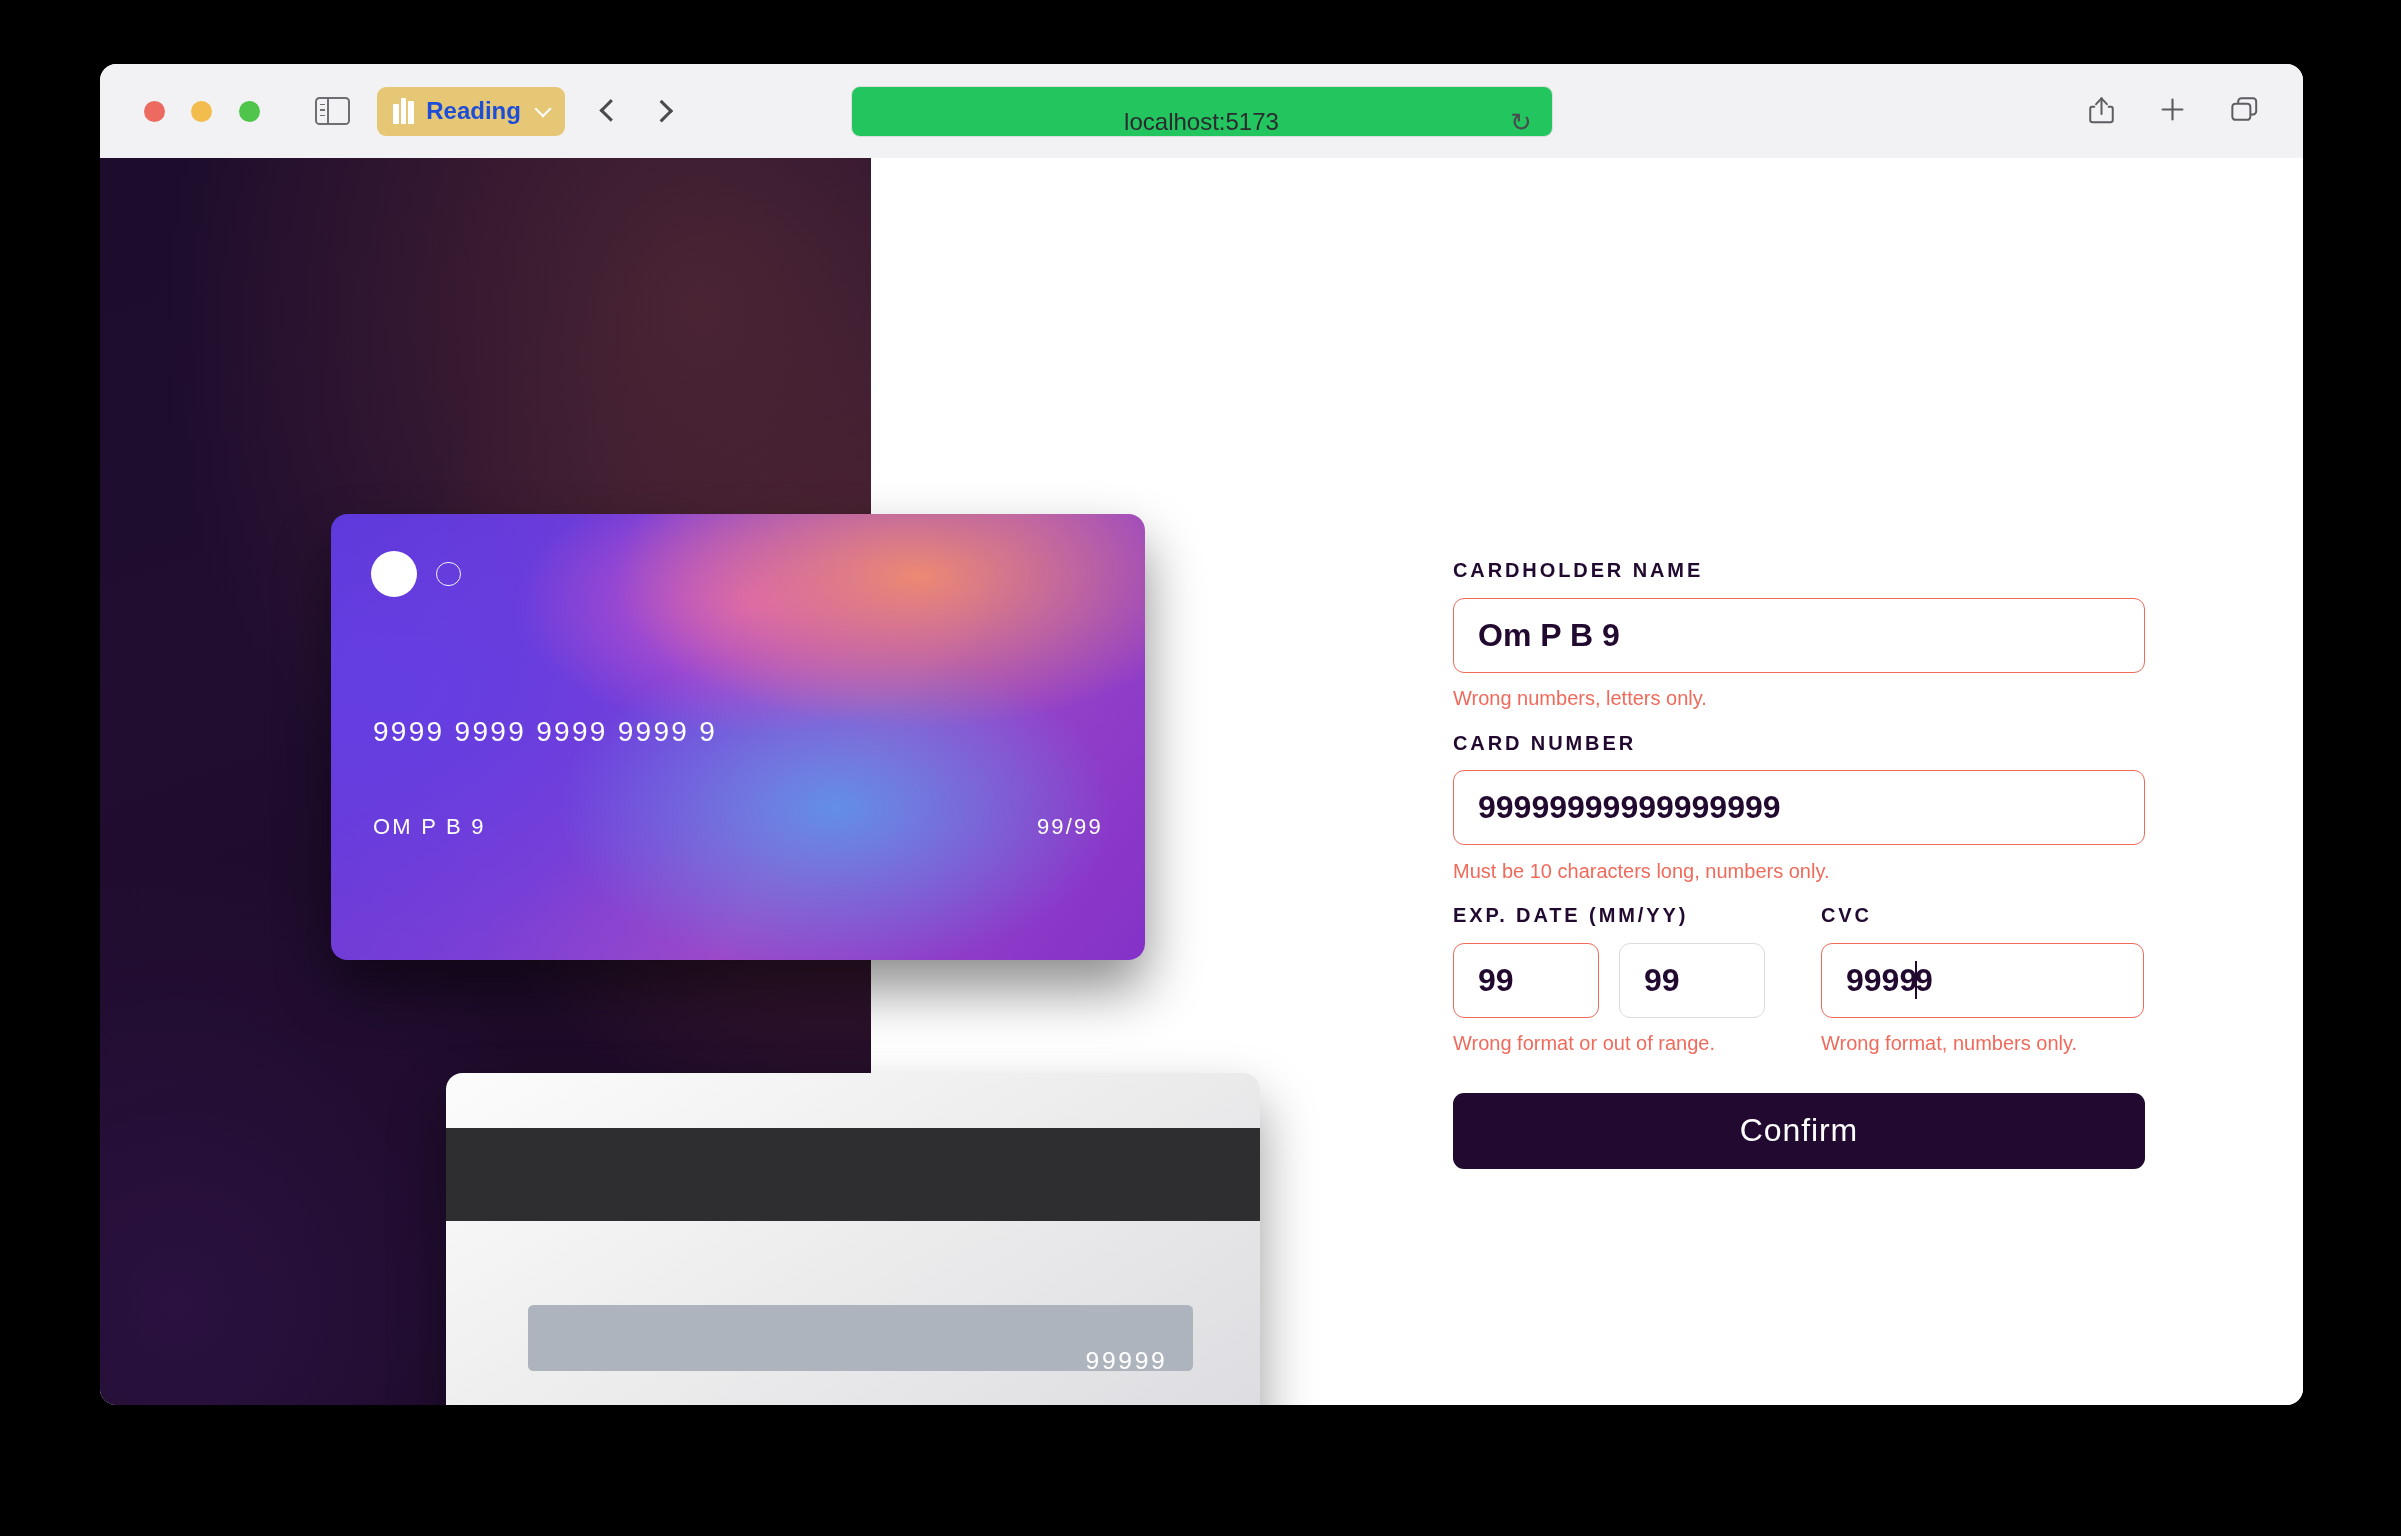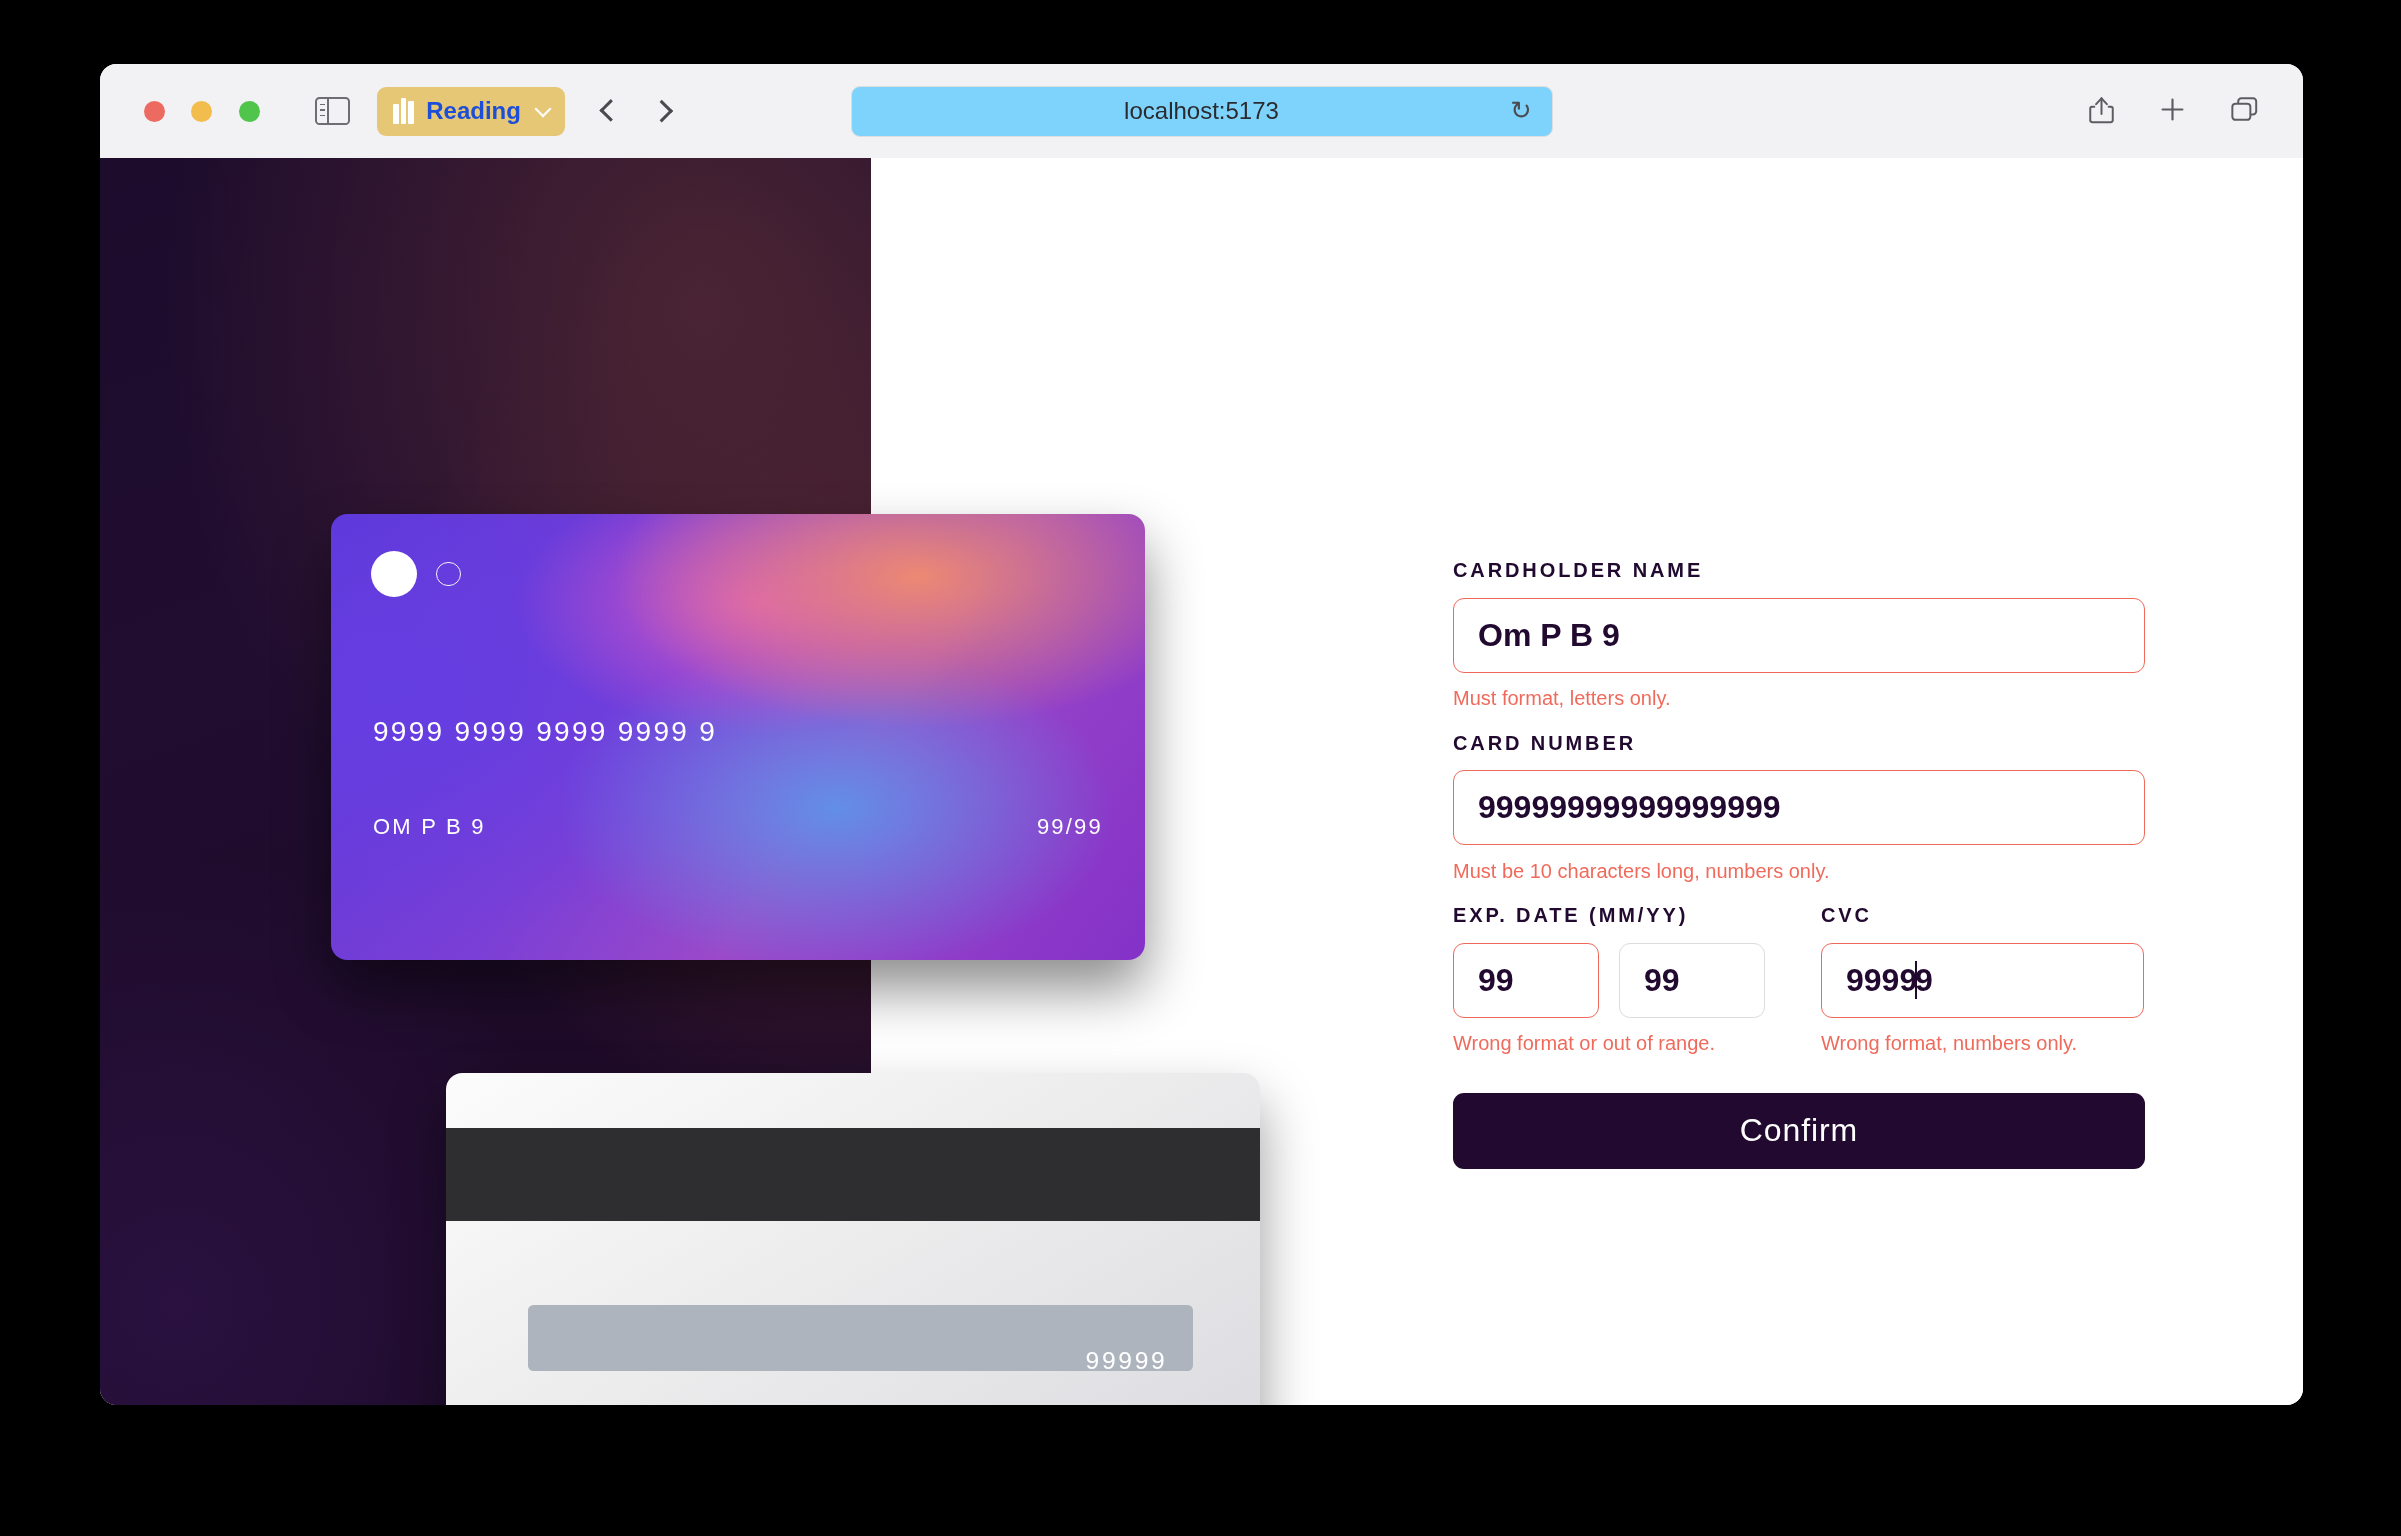--- a/index.html
+++ b/index.html
@@ -99,25 +99,25 @@
   }
   .chev-left { transform: rotate(-135deg); }
   .chev-right { transform: rotate(45deg); }
 
   .urlbar {
     position: absolute;
     left: 50%;
     transform: translateX(-50%);
     width: 702px;
     height: 51px;
-    background: #7dd3fc;
+    background: #22c55e;
     border: 1.5px solid #dededf;
     border-radius: 9px;
     display: flex;
-    align-items: center;
+    align-items: flex-end;
     justify-content: center;
   }
   .urlbar-text { font-size: 24px; color: #2b2b2f; }
   .reload-icon {
     position: absolute;
     right: 20px;
     font-size: 25.5px;
     color: #4a4a4f;
     line-height: 1;
   }
@@ -382,21 +382,21 @@
 
     </div>
 
     <div class="form">
 
       <div class="group">
         <div class="field-label">CARDHOLDER NAME</div>
         <div class="input">
           <span>Om P B 9</span>
         </div>
-        <div class="error">Must format, letters only.</div>
+        <div class="error">Wrong numbers, letters only.</div>
       </div>
 
       <div class="group">
         <div class="field-label">CARD NUMBER</div>
         <div class="input">
           <span>99999999999999999</span>
         </div>
         <div class="error">Must be 10 characters long, numbers only.</div>
       </div>
 

